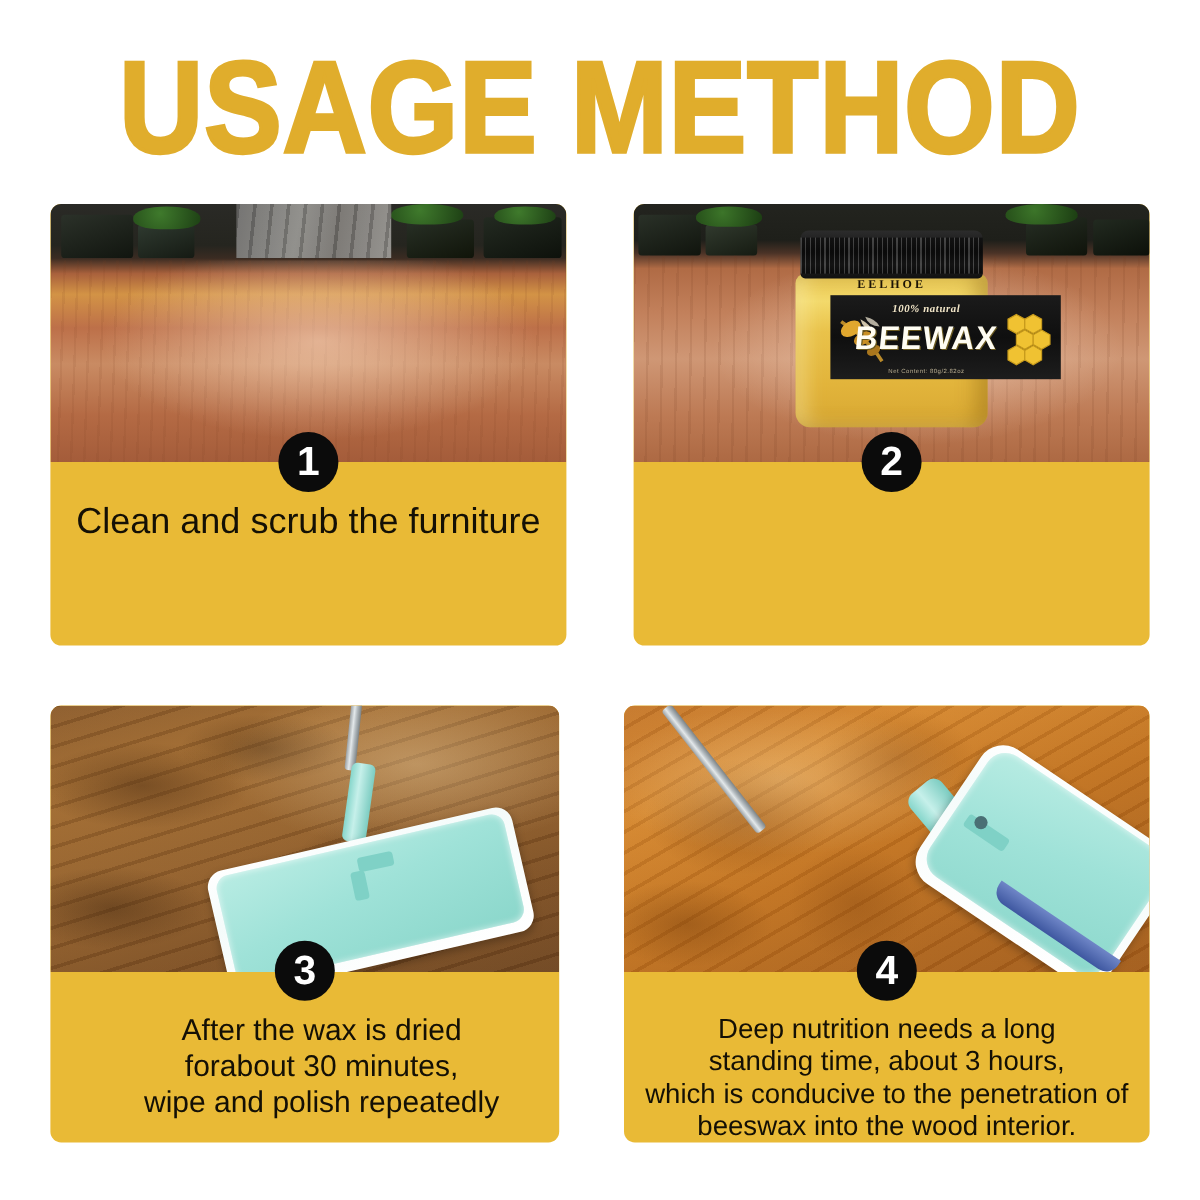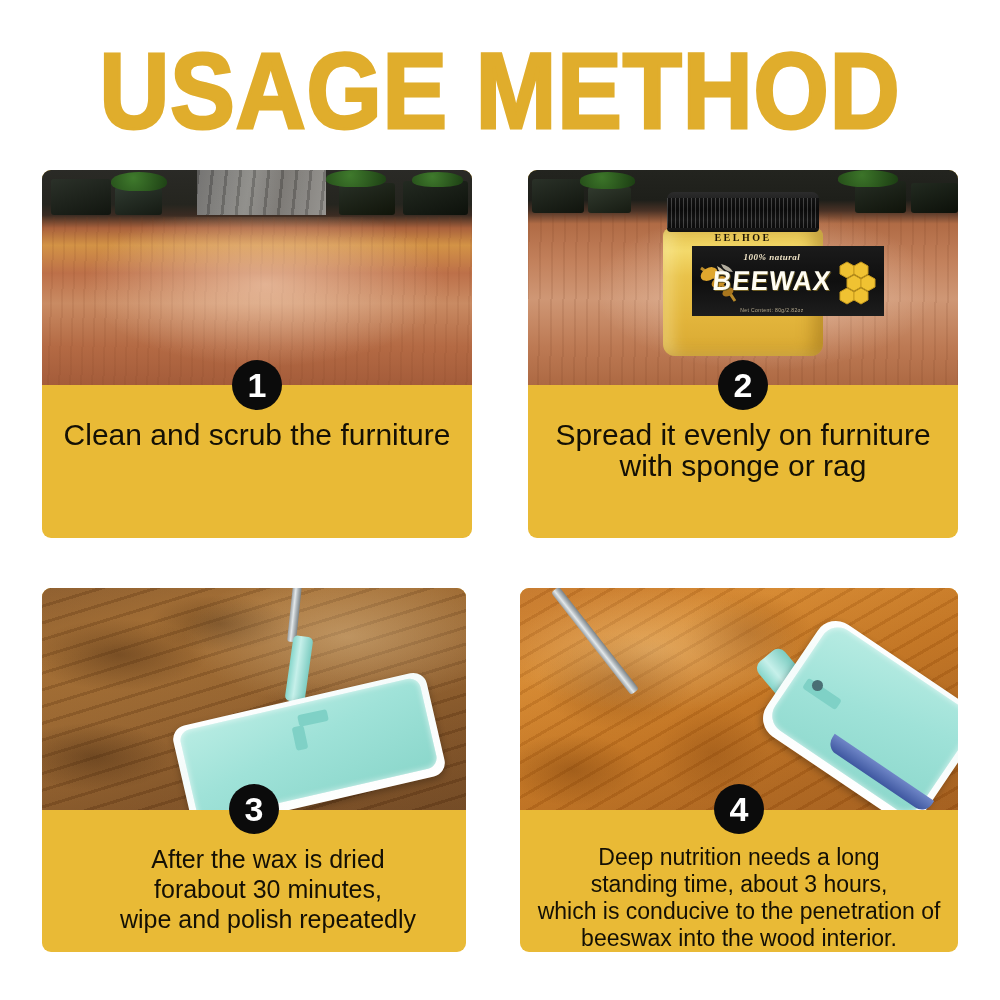--- a/index.html
+++ b/index.html
@@ -299,22 +299,20 @@
             <polygon points="28,30 35,34 35,42 28,46 21,42 21,34"></polygon>
           </g>
         </svg>
         <div class="jar-net">Net Content: 80g/2.82oz</div>
       </div>
       <div class="jar-lid"></div>
     </div>
   </div>
   <div class="caption">
     <div class="badge">2</div>
-    <div class="caption-text">Spread it evenly on furniture
-with sponge or rag</div>
   </div>
 </div>
 
 <div class="card" id="card-3">
   <div class="photo">
     <div class="p3-bg"></div>
     <div class="p3-grain"></div>
     <div class="p3-gloss"></div>
     <div class="mop-pole" style="left:248px; top:-4px; width:9px; height:58px; transform:rotate(6deg);"></div>
     <div class="mop-neck" style="left:247px; top:48px; width:20px; height:66px; transform:rotate(8deg);"></div>

